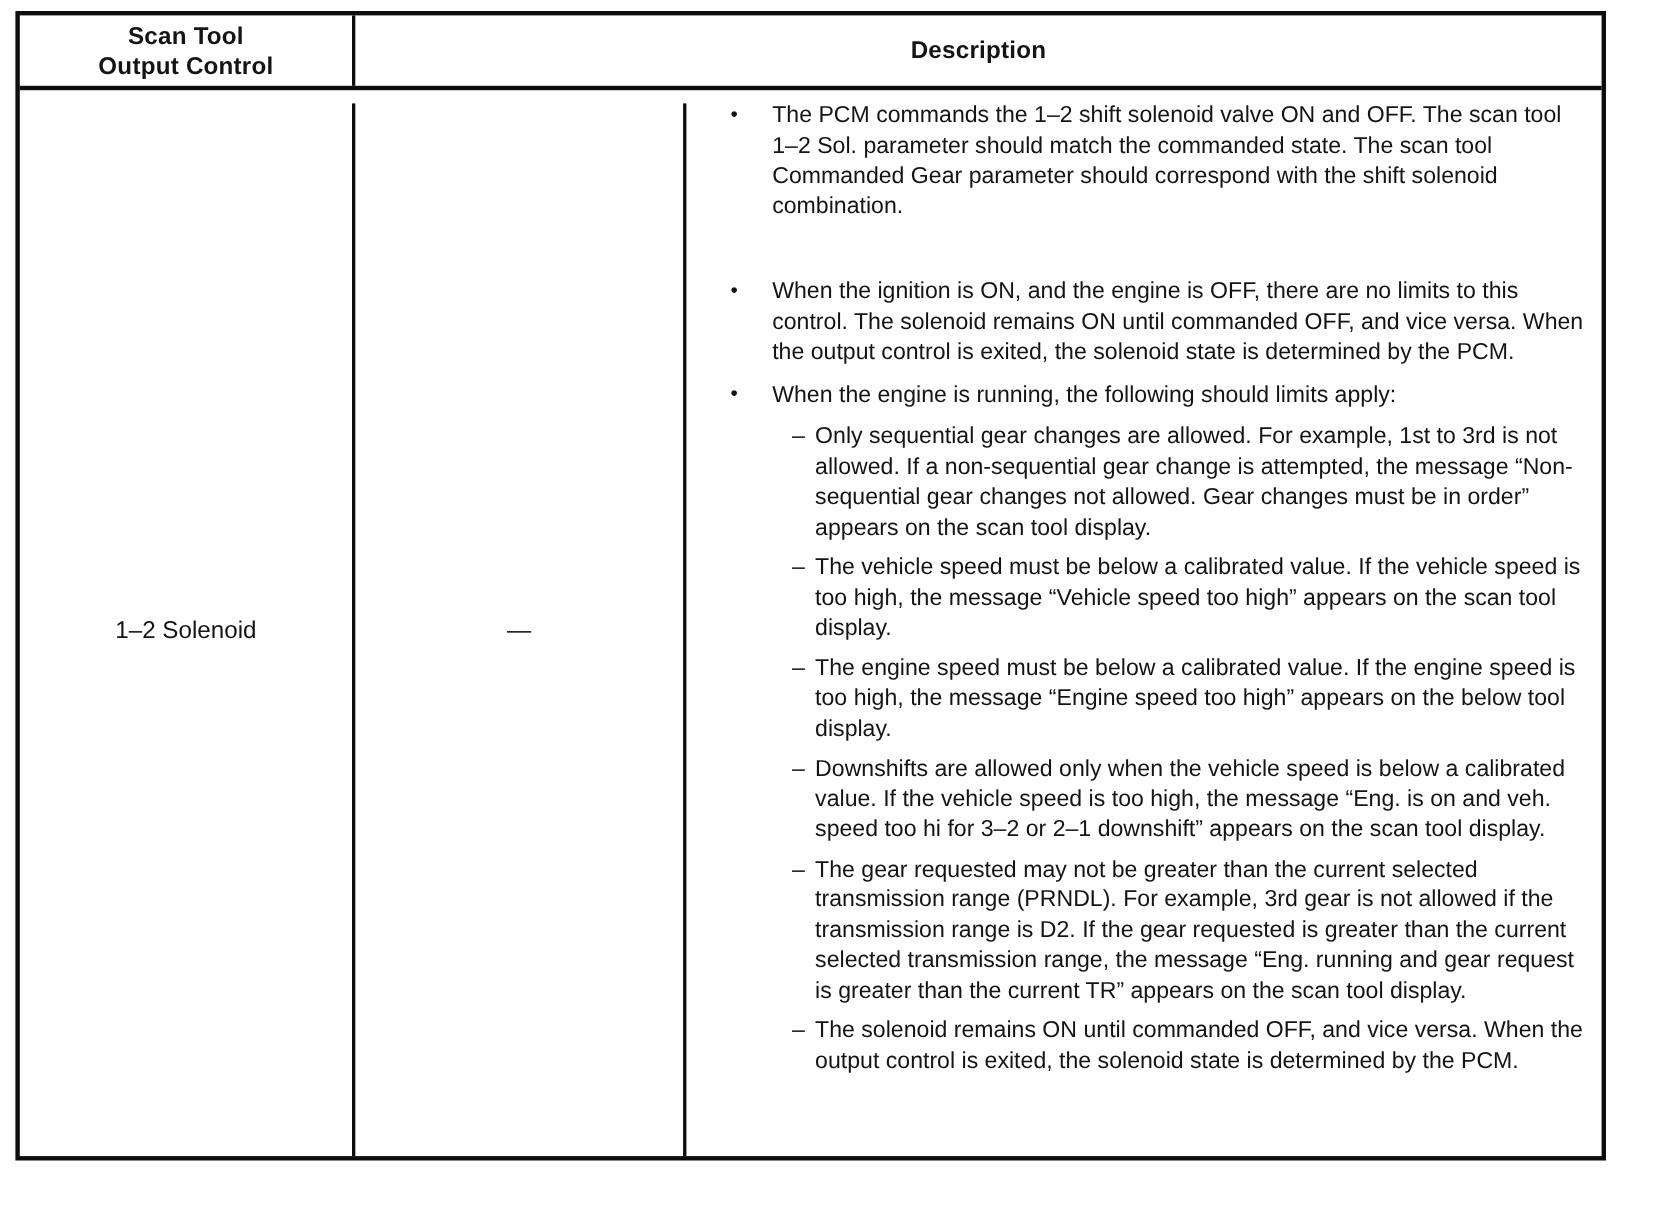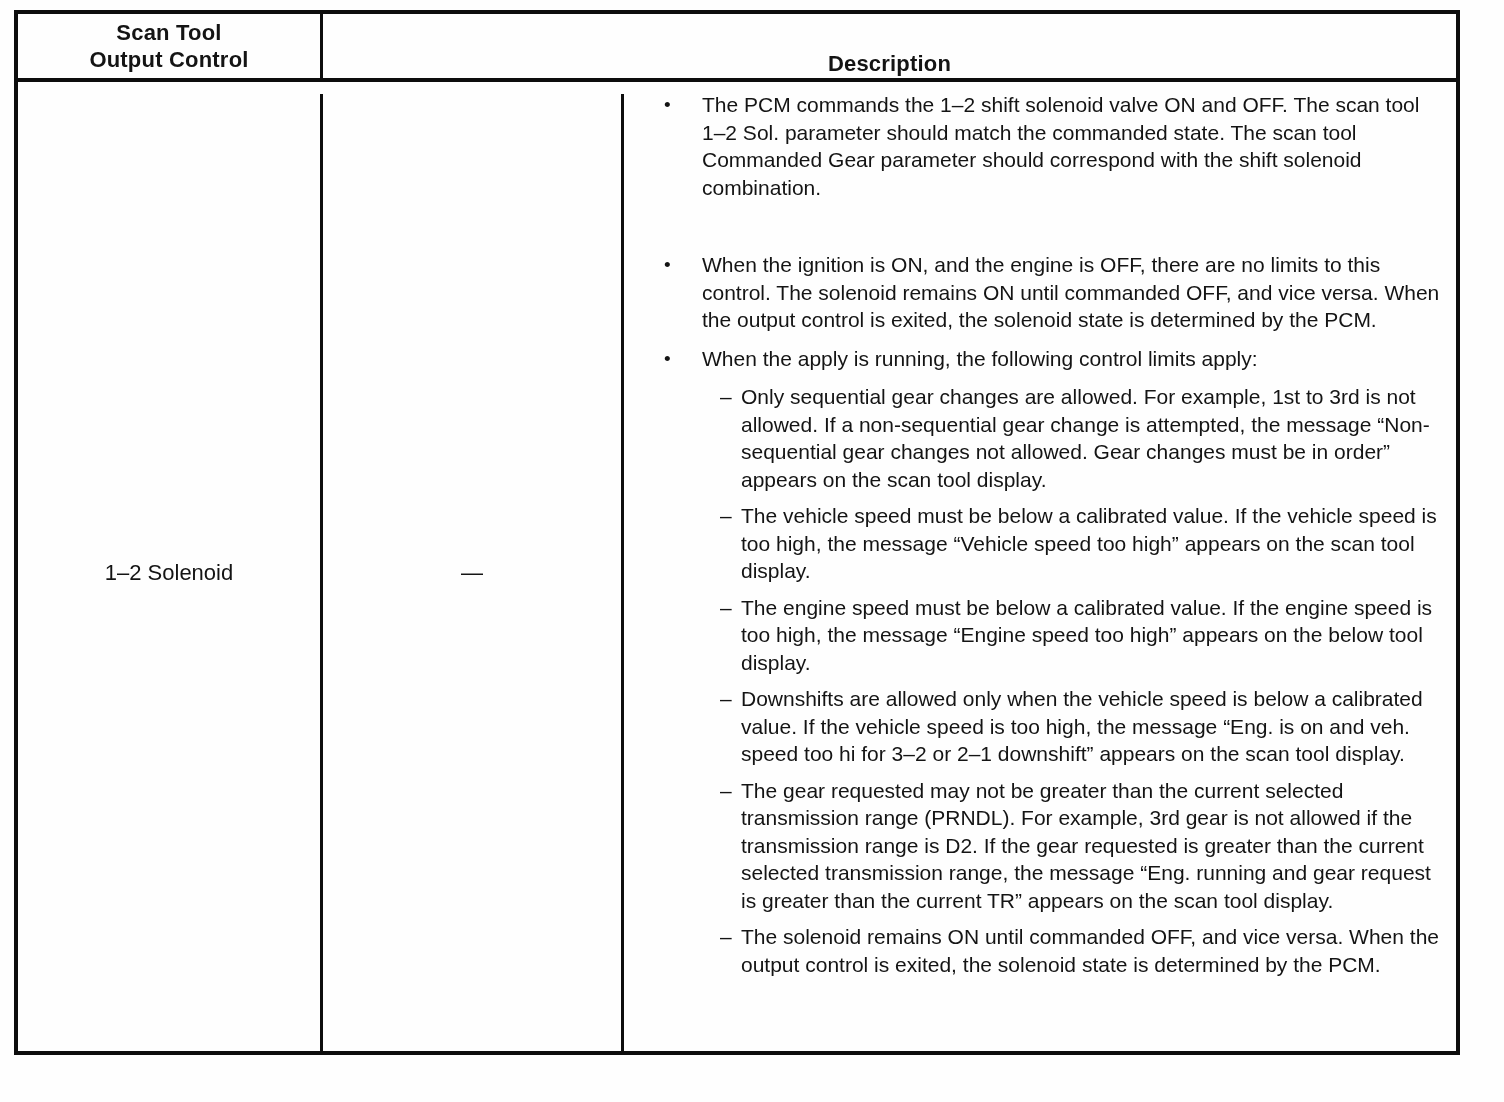--- a/index.html
+++ b/index.html
@@ -45,21 +45,21 @@
     align-items: center;
     justify-content: center;
     font-weight: bold;
     font-size: 22px;
     line-height: 27px;
     text-align: center;
     letter-spacing: 0.2px;
   }
   .header-cell.bottom-aligned {
     justify-content: flex-end;
-    padding-bottom: 1px;
+    padding-bottom: 19px;
   }
   .center-cell {
     display: flex;
     align-items: center;
     justify-content: center;
     font-size: 22px;
     line-height: 26px;
     margin-top: 12px;
   }
   .desc-cell {
@@ -130,21 +130,21 @@
           <span class="bullet-text">The PCM commands the 1–2 shift solenoid valve ON and OFF. The scan tool 1–2 Sol. parameter should match the commanded state. The scan tool Commanded Gear parameter should correspond with the shift solenoid combination.</span>
         </div>
 
         <div class="bullet-item">
           <span class="bullet-marker">•</span>
           <span class="bullet-text">When the ignition is ON, and the engine is OFF, there are no limits to this control. The solenoid remains ON until commanded OFF, and vice versa. When the output control is exited, the solenoid state is determined by the PCM.</span>
         </div>
 
         <div class="bullet-item">
           <span class="bullet-marker">•</span>
-          <span class="bullet-text">When the apply is running, the following control limits apply:</span>
+          <span class="bullet-text">When the engine is running, the following should limits apply:</span>
         </div>
 
         <div class="sub-list">
           <div class="sub-item">
             <span class="sub-marker">–</span>
             <span class="sub-text">Only sequential gear changes are allowed. For example, 1st to 3rd is not allowed. If a non-sequential gear change is attempted, the message “Non-sequential gear changes not allowed. Gear changes must be in order” appears on the scan tool display.</span>
           </div>
           <div class="sub-item">
             <span class="sub-marker">–</span>
             <span class="sub-text">The vehicle speed must be below a calibrated value. If the vehicle speed is too high, the message “Vehicle speed too high” appears on the scan tool display.</span>

